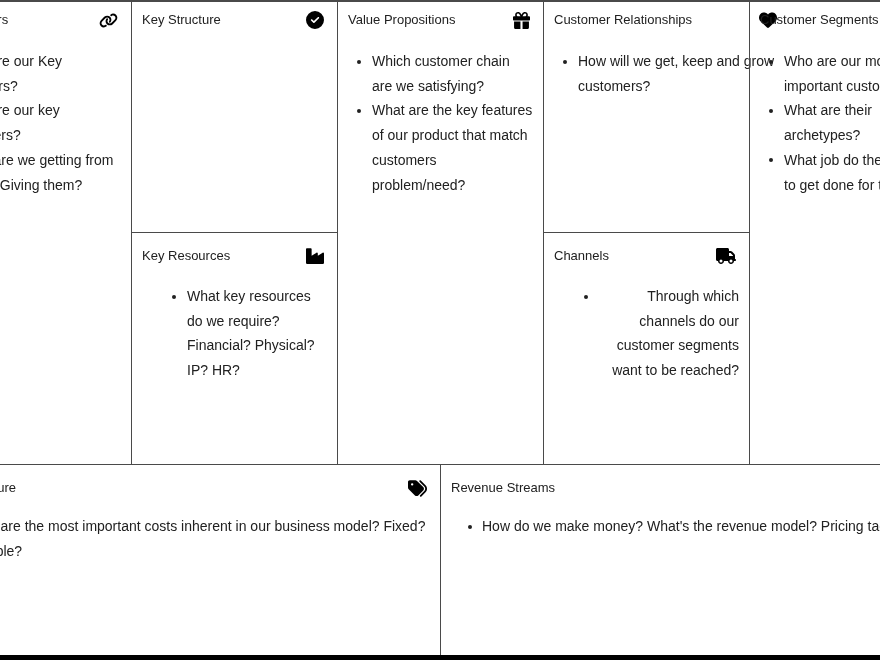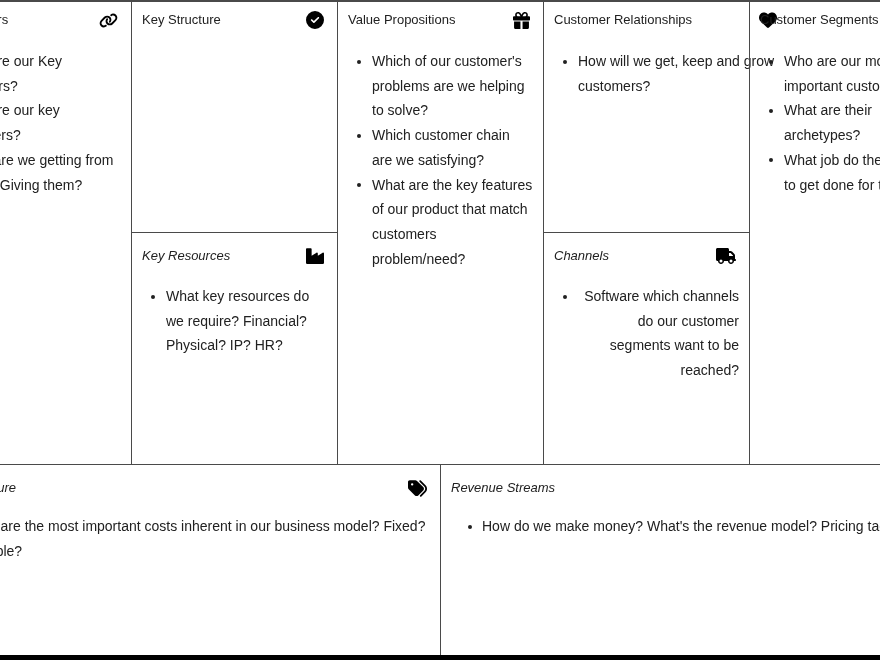--- a/index.html
+++ b/index.html
@@ -71,23 +71,23 @@
   .sec-key-activities          { left: 209px; top: 0;     width: 206px; height: 232px; }
   .sec-key-resources           { left: 209px; top: 232px; width: 206px; height: 232px; }
   .sec-value-propositions      { left: 415px; top: 0;     width: 206px; height: 464px; }
   .sec-customer-relationships  { left: 621px; top: 0;     width: 206px; height: 232px; padding-left: 41px; }
   .sec-channels                { left: 621px; top: 232px; width: 206px; height: 232px; text-align: right; }
   .sec-customer-segments       { left: 827px; top: 0;     width: 206px; height: 464px; }
   .sec-cost-structure          { left: 0;     top: 464px; width: 518px; height: 191px; }
   .sec-revenue-streams         { left: 518px; top: 464px; width: 516px; height: 191px; }
 
   .body-top { top: 49px; }
-  .body-sub { top: 52px; }
+  .body-sub { top: 52px; padding-left: 21px; }
   .body-bottom { top: 50px; }
-  .header-sub { top: 12px; font-style: italic; }
+  .header-sub { top: 12px; }
 
   
   .gline { position: absolute; background: #4a4a4a; }
   .gl-top        { left: 0;       top: 0;       width: 1034px; height: 1.5px; }
   .gl-v1         { left: 208.5px; top: 0;       width: 1.5px;  height: 465px; }
   .gl-v2         { left: 414.5px; top: 0;       width: 1.5px;  height: 465px; }
   .gl-v3         { left: 620.5px; top: 0;       width: 1.5px;  height: 465px; }
   .gl-v4         { left: 826.5px; top: 0;       width: 1.5px;  height: 465px; }
   .gl-mid-left   { left: 209px;   top: 231.5px; width: 206px;  height: 1.5px; }
   .gl-mid-right  { left: 621px;   top: 231.5px; width: 206px;  height: 1.5px; }
@@ -145,21 +145,20 @@
     <div class="sec sec-value-propositions">
       <div class="sec-header">
         <span class="sec-title">Value Propositions</span>
         <span class="icon">
           <svg width="17" height="17" viewBox="0 0 512 512">
               <path d="M190.5 68.8L225.3 128l-1.3 0-72 0c-22.1 0-40-17.9-40-40s17.9-40 40-40l2.2 0c14.9 0 28.8 7.9 36.3 20.8zM64 88c0 14.4 3.5 28 9.6 40L32 128c-17.7 0-32 14.3-32 32l0 64c0 17.7 14.3 32 32 32l448 0c17.7 0 32-14.3 32-32l0-64c0-17.7-14.3-32-32-32l-41.6 0c6.1-12 9.6-25.6 9.6-40c0-48.6-39.4-88-88-88l-2.2 0c-31.9 0-61.5 16.9-77.7 44.4L256 85.5l-24.1-41C215.7 16.9 186.1 0 154.2 0L152 0C103.4 0 64 39.4 64 88zm336 0c0 22.1-17.9 40-40 40l-72 0-1.3 0 34.8-59.2C329.1 55.9 342.9 48 357.8 48l2.2 0c22.1 0 40 17.9 40 40zM32 288l0 176c0 26.5 21.5 48 48 48l144 0 0-224L32 288zM288 512l144 0c26.5 0 48-21.5 48-48l0-176-192 0 0 224z"></path>
             </svg>
         </span>
       </div>
       <ul class="sec-body body-top">
-          <li>Which of our customer's problems are we helping to solve?</li>
           <li>Which customer chain are we satisfying?</li>
           <li>What are the key features of our product that match customers problem/need?</li>
         </ul>
     </div>
 
     <div class="sec sec-customer-relationships">
       <div class="sec-header">
         <span class="sec-title">Customer Relationships</span>
         <span class="icon">
           <svg width="18" height="18" viewBox="0 0 512 512">
@@ -175,21 +174,21 @@
     <div class="sec sec-channels">
       <div class="sec-header header-sub">
         <span class="sec-title">Channels</span>
         <span class="icon">
           <svg width="20" height="16" viewBox="0 0 640 512">
               <path d="M48 0C21.5 0 0 21.5 0 48V368c0 26.5 21.5 48 48 48H64c0 53 43 96 96 96s96-43 96-96H384c0 53 43 96 96 96s96-43 96-96h32c17.7 0 32-14.3 32-32s-14.3-32-32-32V288 256 237.3c0-17-6.7-33.3-18.7-45.3L512 114.7c-12-12-28.3-18.7-45.3-18.7H416V48c0-26.5-21.5-48-48-48H48zM416 160h50.7L544 237.3V256H416V160zM112 416a48 48 0 1 1 96 0 48 48 0 1 1 -96 0zm368-48a48 48 0 1 1 0 96 48 48 0 1 1 0-96z"></path>
             </svg>
         </span>
       </div>
       <ul class="sec-body body-sub">
-          <li>Software which channels do our customer segments want to be reached?</li>
+          <li>Through which channels do our customer segments want to be reached?</li>
         </ul>
     </div>
 
     <div class="sec sec-customer-segments">
       <div class="sec-header">
         <span class="sec-title">Customer Segments</span>
       </div>
       <ul class="sec-body body-top">
           <li>Who are our most important customers?</li>
           <li>What are their archetypes?</li>

